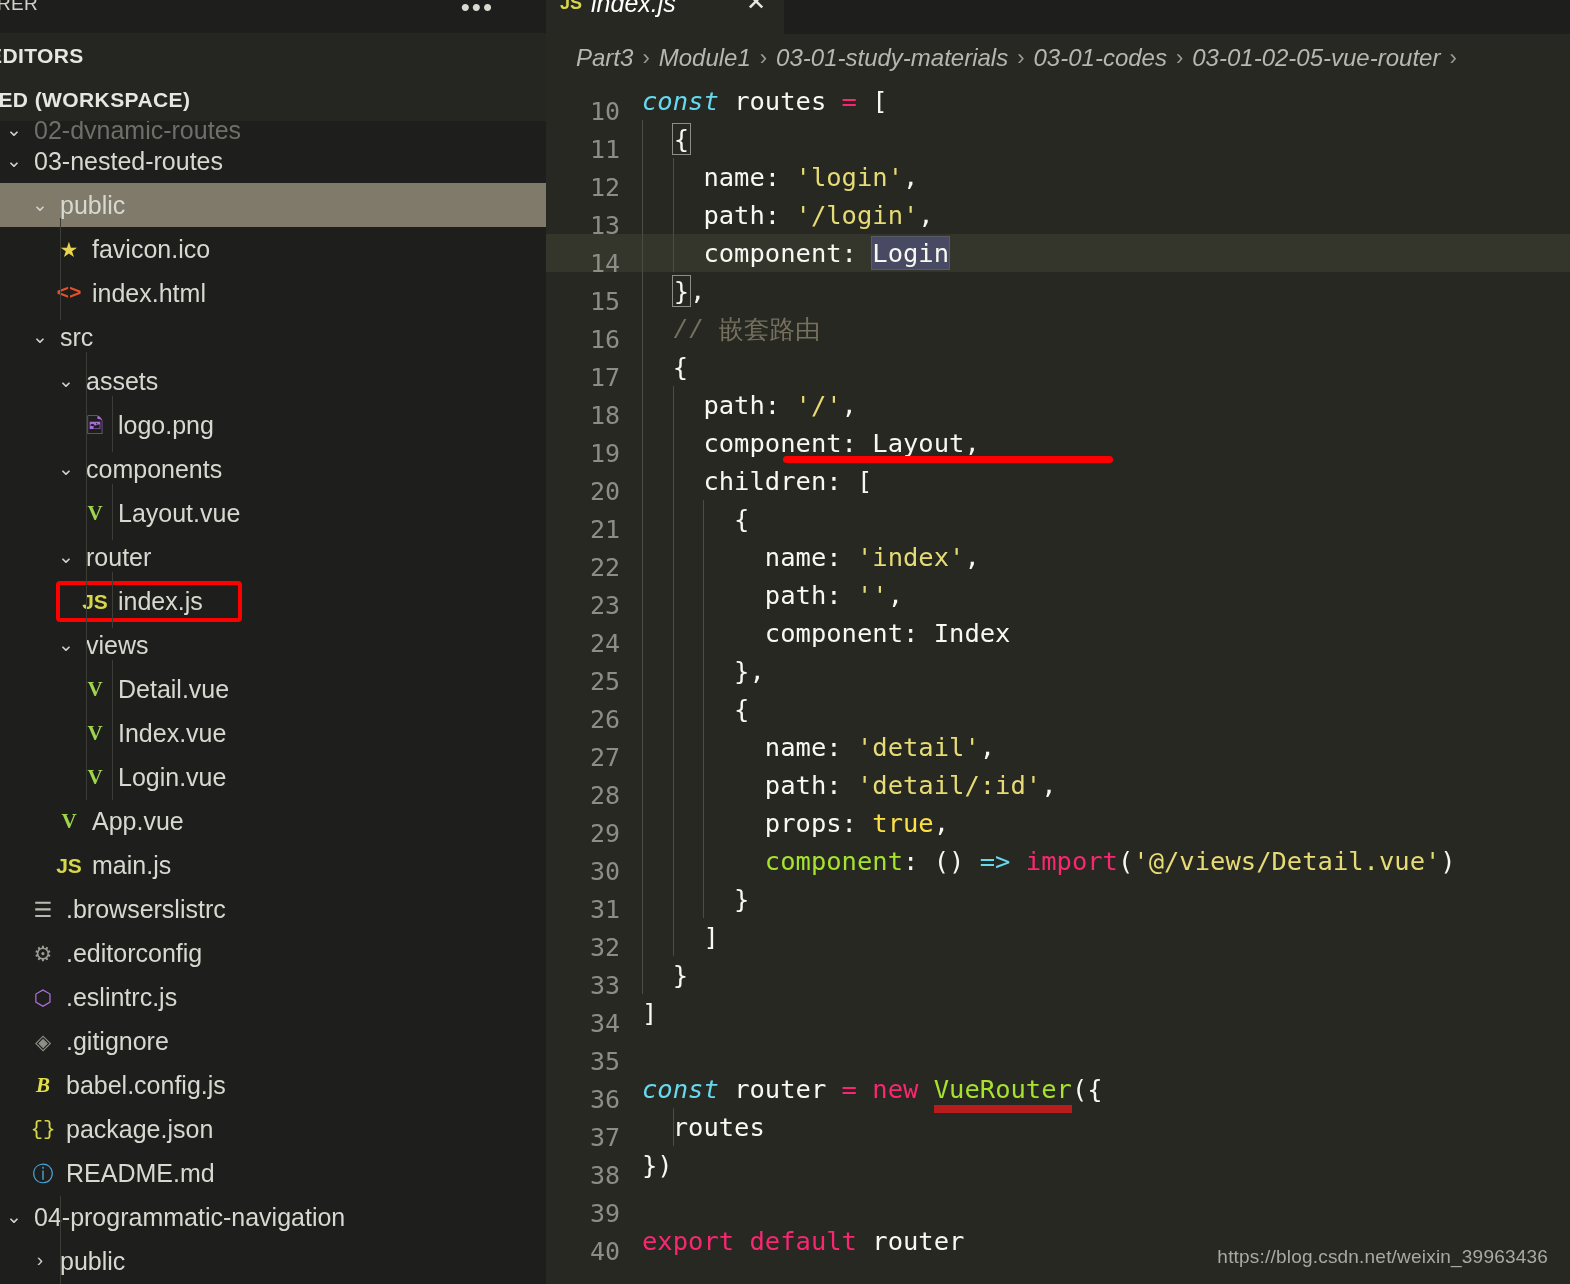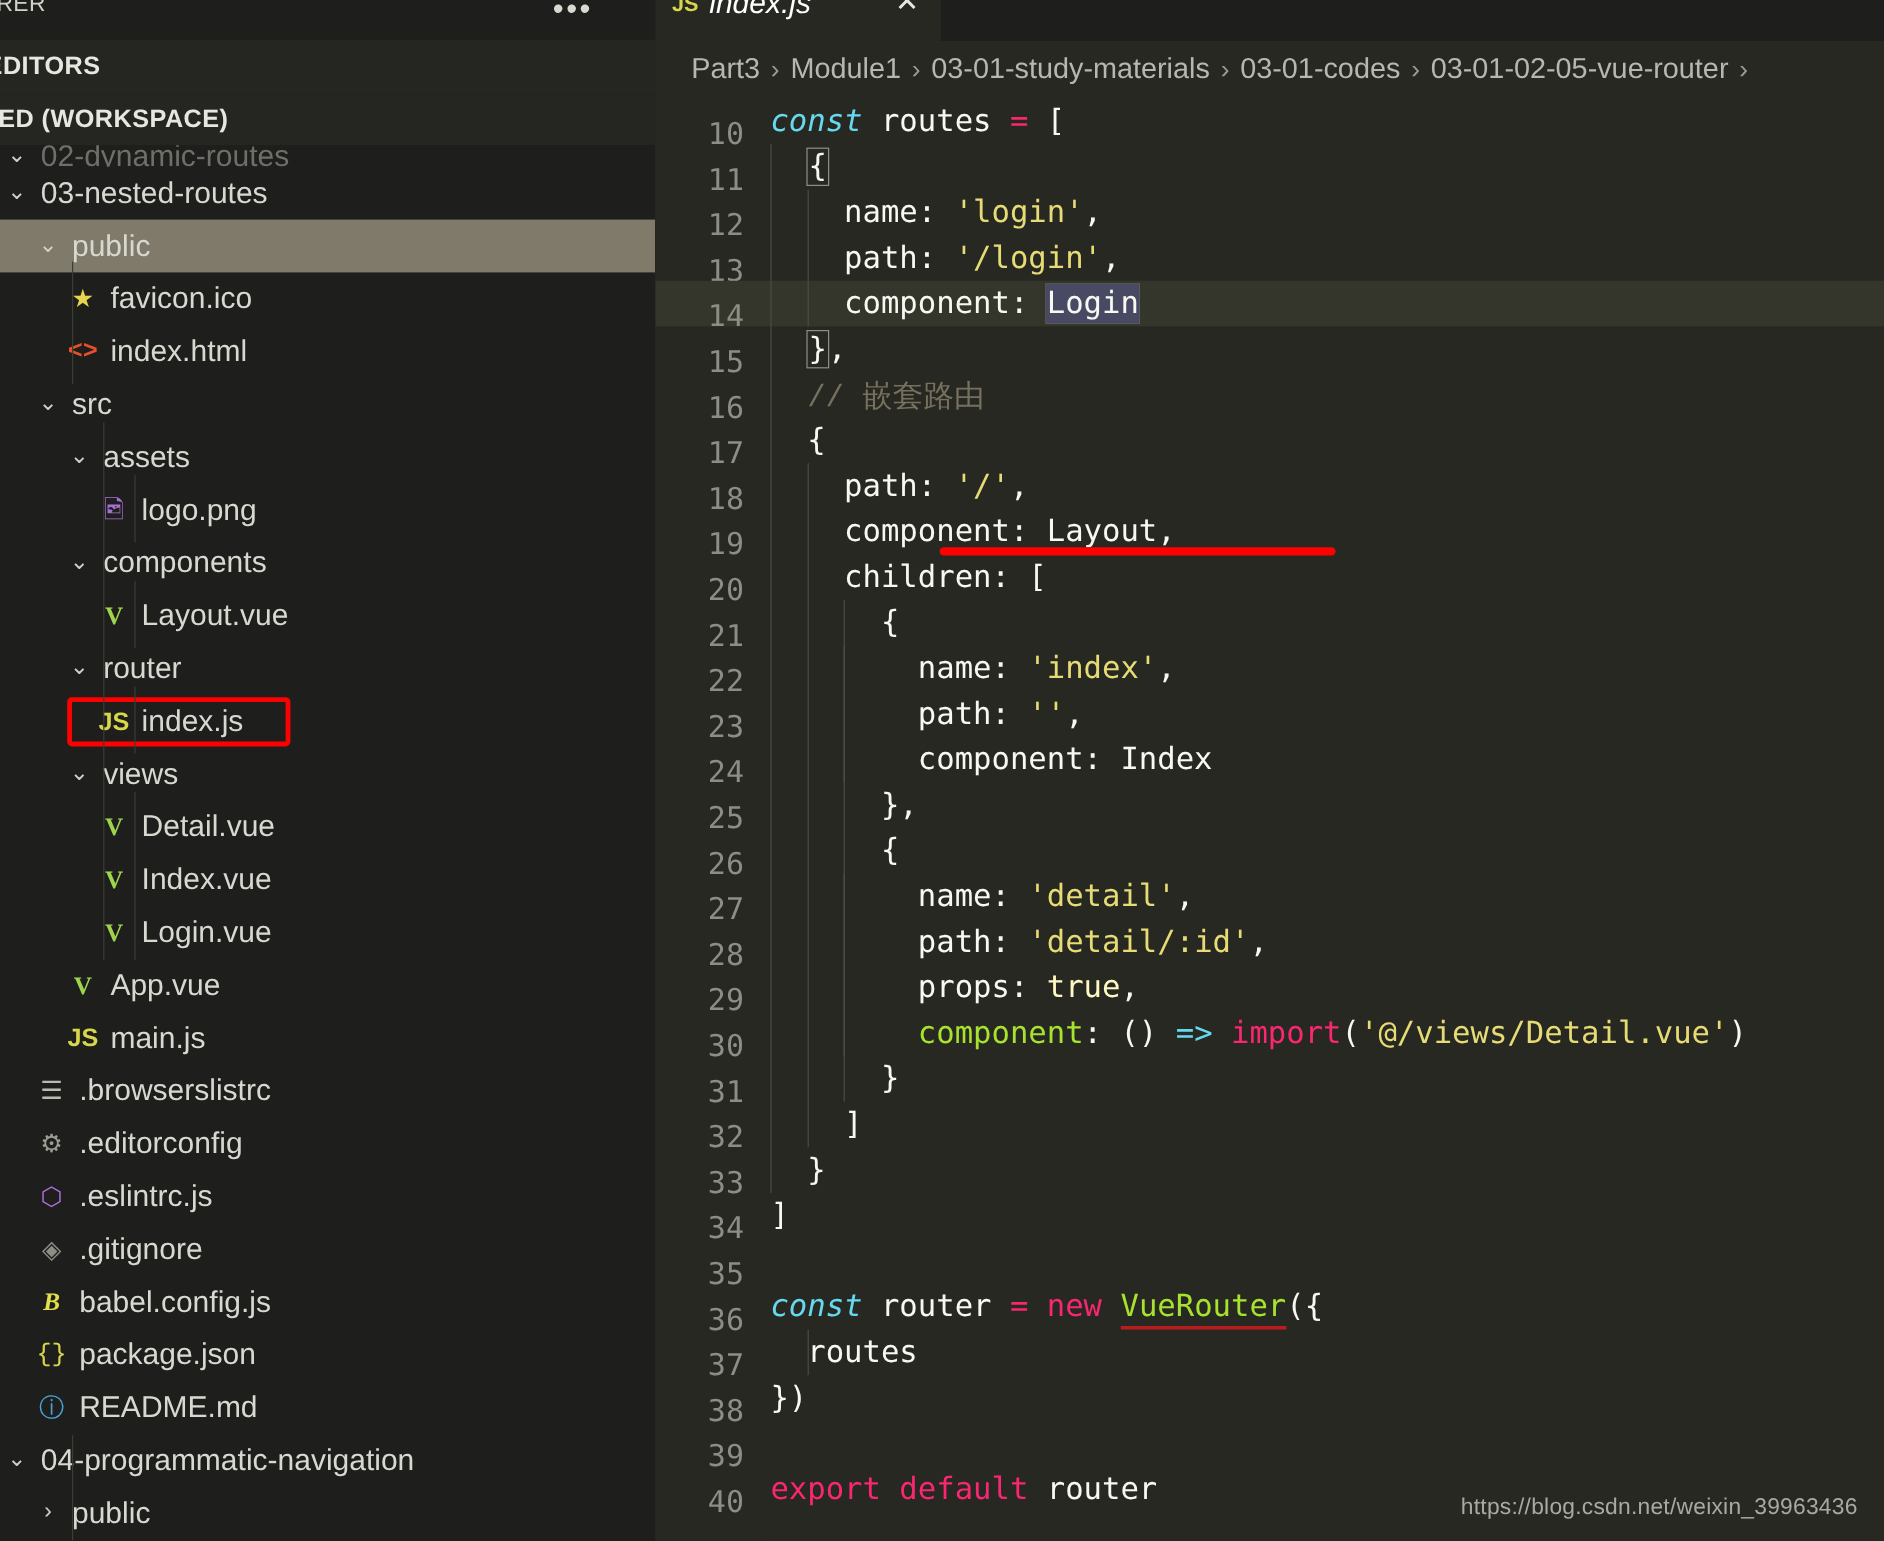--- a/index.html
+++ b/index.html
@@ -142,21 +142,21 @@
     height: 48px;
     background: #272822;
     display: flex; align-items: center;
     padding-left: 30px;
     color: #b6b8b0;
     font-size: 24px;
     white-space: nowrap;
     overflow: hidden;
   }
   .bc-sep { color: #9a9c94; margin: 0 9px; font-size: 22px; }
-  .bc-item { cursor: pointer; }
+  .bc-item { cursor: pointer; font-style: italic; }
 
   .codearea {
     position: absolute;
     top: 82px; left: 0; right: 0; bottom: 0;
     background: #272822;
     overflow: hidden;
     font-family: "DejaVu Sans Mono", monospace;
     font-size: 25.5px;
   }
   .cline {
@@ -175,37 +175,37 @@
     user-select: none;
     margin-top: 20px;
   }
   .ctext { position: relative; color: #f8f8f2; }
 
   
   .t-kw   { color: #66d9ef; font-style: italic; }   
   .t-op   { color: #f92672; }                        
   .t-str  { color: #e6db74; }
   .t-fn   { color: #a6e22e; }
-  .t-num  { color: #fef9c3; }
+  .t-num  { color: #fde047; }
   .t-cmt  { color: #75715e; font-family: Liberation Mono, monospace; }
   .t-plain{ color: #f8f8f2; }
   .t-arrow{ color: #66d9ef; }
 
   .sel-login {
     background: #49483e;
     outline: 1px solid #5a5a66;
     background: #484a63;
     padding: 1px 0;
   }
   .bracket-box {
     outline: 1px solid #8d8f87;
     padding: 0 1px;
   }
   .green-underline {
-    border-bottom: 3px solid #b91c1c;
+    border-bottom: 8px solid #b91c1c;
     padding-bottom: 1px;
   }
 
   
   .eguide {
     position: absolute; width: 1px; background: #4b4d44;
   }
 
   .red-underline {
     position: absolute;

